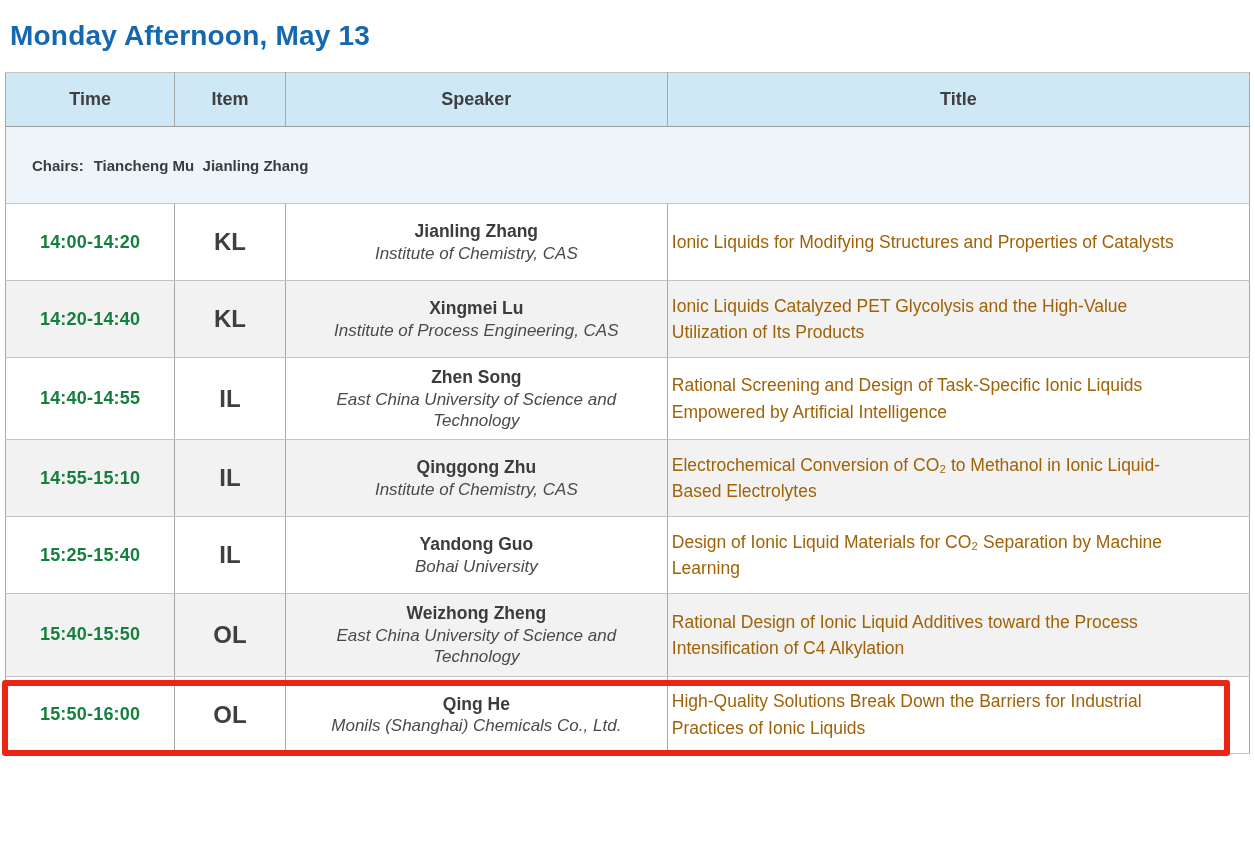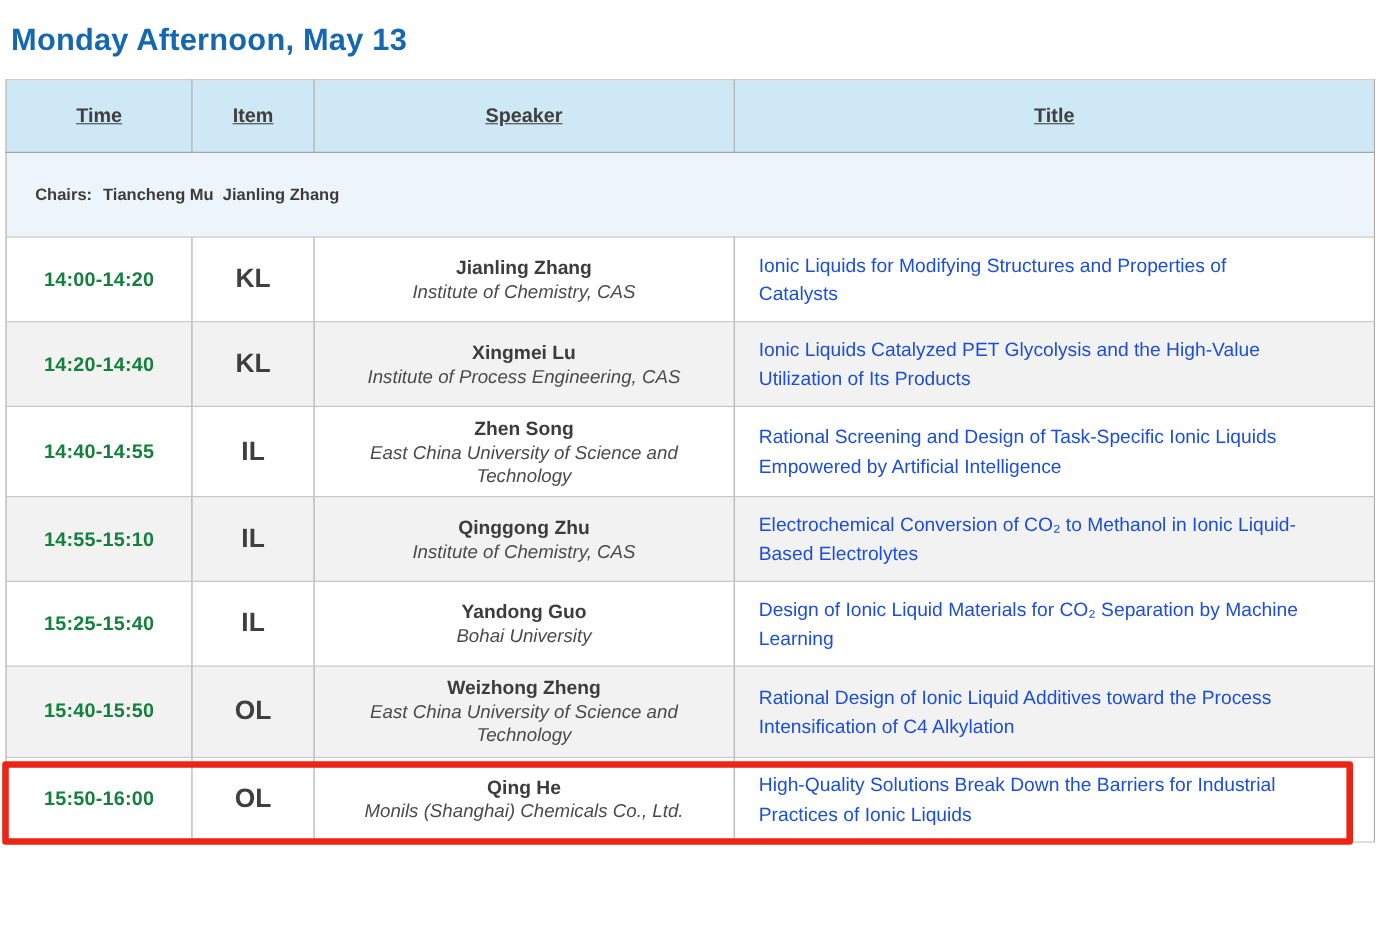--- a/index.html
+++ b/index.html
@@ -39,21 +39,21 @@
   col.c-title   { width: 46.8%; }
 
   th, td {
     border-top: 1px solid #c3c3c3;
     border-bottom: 1px solid #c3c3c3;
     border-left: 1px solid #a8a8a8;
     border-right: 1px solid #a8a8a8;
     vertical-align: middle;
     box-sizing: border-box;
   }
-  thead tr { height: 66px; text-decoration: underline; }
+  thead tr { height: 54px; }
   thead th {
     background: #cfe8f5;
     font-size: 18px;
     font-weight: bold;
     color: #3f3f3f;
     text-align: center;
     border-bottom: 1px solid #9e9e9e;
   }
   tr.chairs-row { height: 77px; }
   tr.chairs-row td {
@@ -90,23 +90,23 @@
     line-height: 1.3;
   }
   .speaker-affiliation {
     font-size: 17px;
     font-style: italic;
     color: #4a4a4a;
     line-height: 1.25;
   }
   td.cell-title {
     text-align: left;
-    padding: 8px 58px 8px 22px;
+    padding: 8px 58px 8px 4px;
     font-size: 17.5px;
-    color: #1d4ed8;
+    color: #a16207;
     line-height: 1.5;
   }
   .highlight-box {
     position: absolute;
     left: -3px;
     right: 20px;
     bottom: -2px;
     height: 76px;
     border: 6px solid #ec2414;
     border-radius: 3px;

